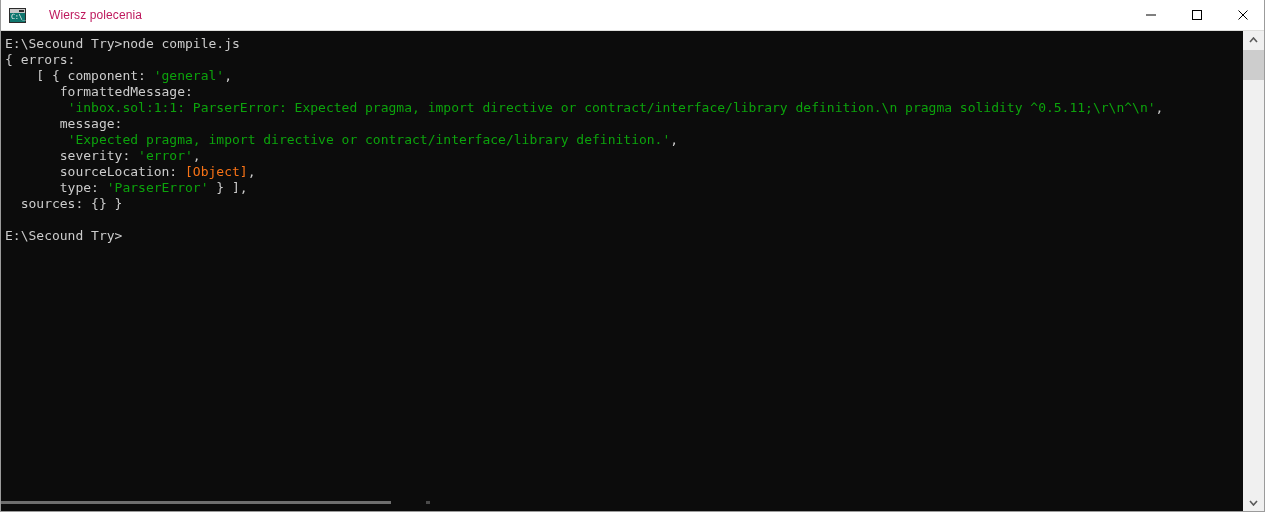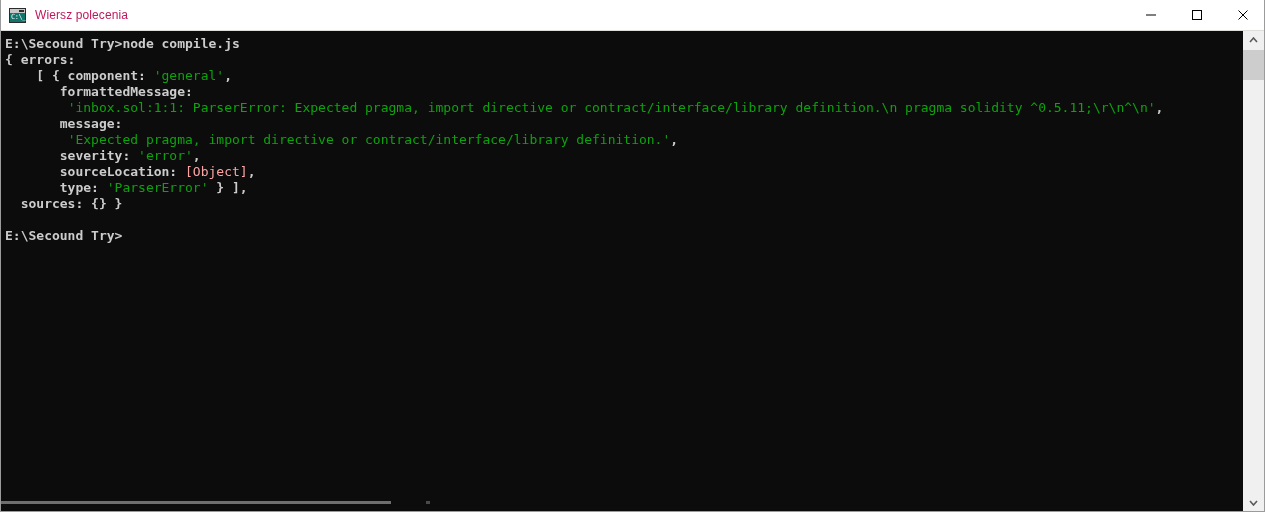--- a/index.html
+++ b/index.html
@@ -35,21 +35,21 @@
     background: #ffffff;
     border-bottom: 1px solid #dededc;
     box-sizing: border-box;
     display: flex;
     align-items: center;
   }
   .title-icon {
     width: 17px;
     height: 15px;
     margin-left: 8px;
-    margin-right: 9px;
+    margin-right: 23px;
     background: #0f766e;
     border: 1px solid #2b2b2b;
     box-sizing: border-box;
     position: relative;
     flex: 0 0 auto;
   }
   .title-icon .bar {
     position: absolute;
     left: 0; top: 0;
     width: 100%;
@@ -111,22 +111,22 @@
     padding: 5px 0 0 4px;
     font-family: "DejaVu Sans Mono", monospace;
     font-size: 13px;
     line-height: 16px;
     color: #cccccc;
     white-space: pre;
     letter-spacing: 0px;
   }
   .console-text .ln { display: block; height: 16px; }
   .s-green { color: #0ca30c; margin-top: 36px; }
-  .s-cyan  { color: #fca5a5; }
-  .s-white { color: #cccccc; font-weight: bold; }
+  .s-cyan  { color: #f97316; }
+  .s-white { color: #cccccc; }
 
   
   .vscroll {
     position: absolute;
     right: 0;
     top: 31px;
     width: 22px;
     height: 481px;
     background: #f0f0f0;
     border-left: 1px solid #0c0c0c;

